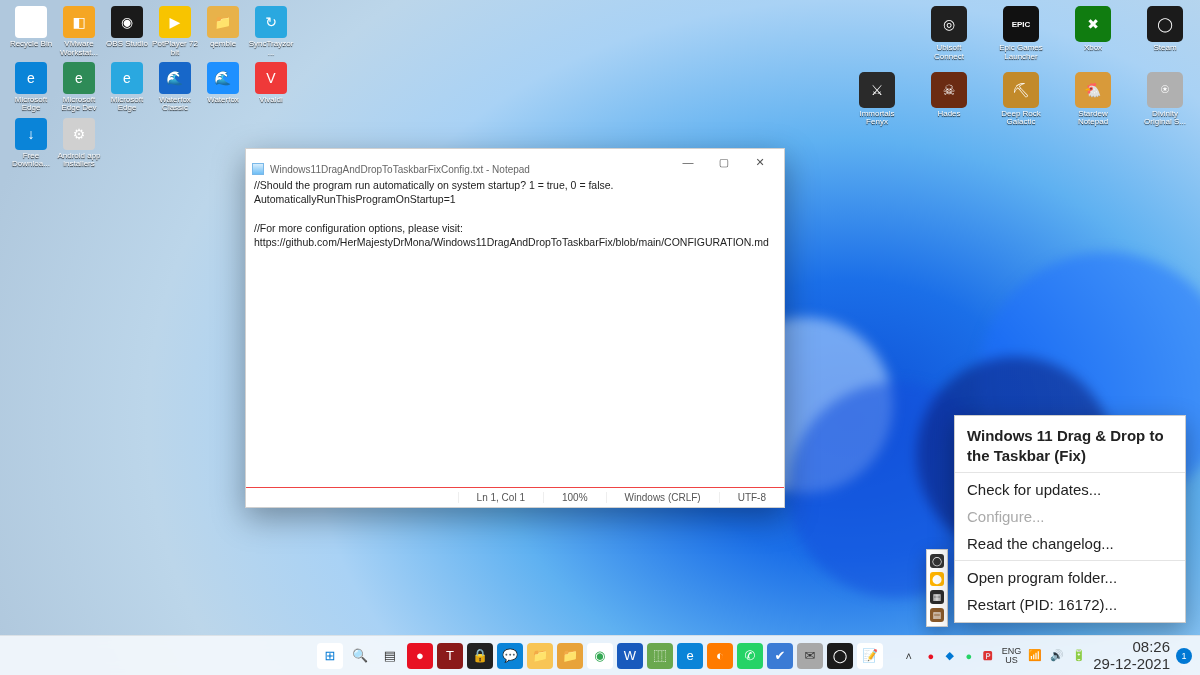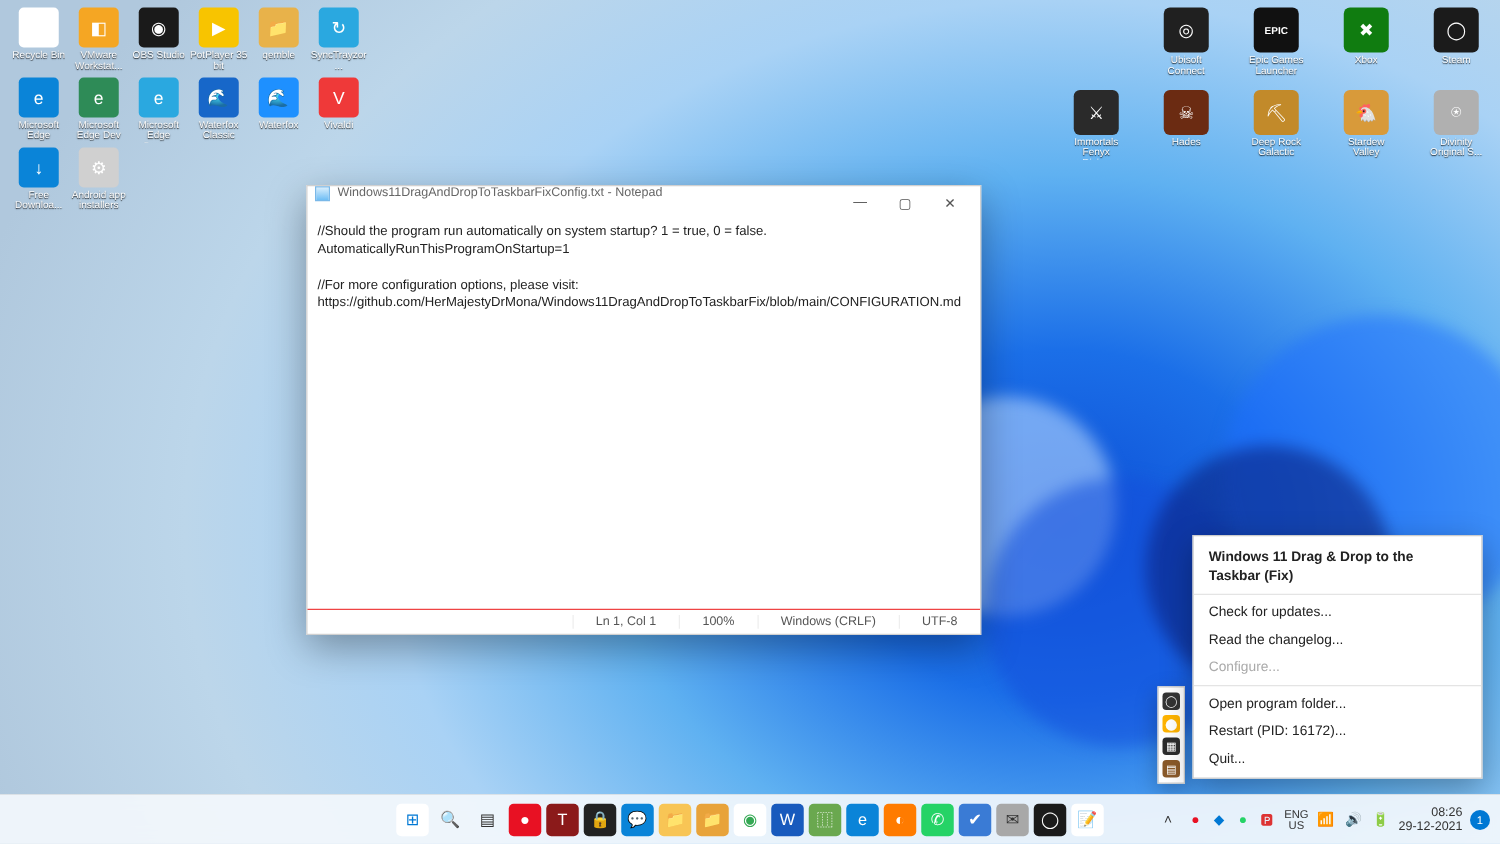--- a/index.html
+++ b/index.html
@@ -27,37 +27,37 @@
 .icon-grid-right .icon-row{ justify-content:flex-end; gap:18px;}
 .icon-grid-right .dicon{ width:54px; }
 .icon-grid-right .dicon .tile{ width:36px; height:36px; border-radius:5px;}
 
 
 .window {
   position:absolute; left:245px; top:148px; width:540px; height:360px;
   background:#fff; box-shadow: 0 10px 30px rgba(0,0,0,.35); display:flex; flex-direction:column;
   border:1px solid #d0d0d0;
 }
-.titlebar { height:26px; display:flex; align-items:flex-start; padding:0 6px; font-size:10px; color:#666; gap:6px; }
+.titlebar { height:26px; display:flex; align-items:flex-end; padding:0 6px; font-size:10px; color:#666; gap:6px; }
 .titlebar .ticon { width:12px; height:12px; background:linear-gradient(#d8eefd,#6fbef5); border:1px solid #7ab8e8; }
 .titlebar .ttext { flex:1; white-space:nowrap; overflow:hidden; text-overflow:ellipsis; }
 .winbtns { display:flex; }
 .winbtn { width:36px; height:26px; display:flex; align-items:center; justify-content:center; color:#555; font-size:11px; cursor:pointer;}
 .menubar { display:flex; gap:2px; padding:2px 6px; font-size:10.5px; color:#333; }
 .menubar span{ padding:2px 6px; cursor:pointer; }
 .editor { flex:1; padding:3px 8px; font-family:Liberation Sans, sans-serif; font-size:10.5px; color:#222; white-space:pre-wrap; word-break:break-all; line-height:1.35; overflow:auto; }
 .statusbar { height:20px; border-top:1px solid #ef4444; display:flex; align-items:center; font-size:10px; color:#555; }
 .statusbar .cell{ padding:0 18px; border-left:1px solid #eee; }
 .statusbar .spacer{ flex:1; }
 
 
 .ctx {
   position:absolute; right:14px; bottom:52px; width:232px;
   background:#fff; border:1px solid #ccc; box-shadow:0 8px 24px rgba(0,0,0,.3);
-  font-size:11px; color:#222; padding:4px 0;margin-left:20px;
+  font-size:15px; color:#222; padding:4px 0;margin-left:20px;
 }
 .ctx .hdr { padding:6px 12px 4px; font-weight:600; line-height:1.3; }
 .ctx .sub { padding:0 12px 6px; color:#333; }
 .ctx hr { border:none; border-top:1px solid #e4e4e4; margin:3px 0;}
 .ctx .item { padding:5px 12px; cursor:pointer; }
 .ctx .item.disabled{ color:#aaa; cursor:default; }
 
 
 .trayover { position:absolute; right:252px; bottom:48px; width:22px; background:#fff; border:1px solid #ccc; box-shadow:0 6px 18px rgba(0,0,0,.25); display:flex; flex-direction:column; gap:4px; padding:4px; align-items:center;}
 .trayover .chip{ width:14px; height:14px; border-radius:3px; cursor:pointer;}
@@ -66,21 +66,21 @@
 .taskbar {
   position:absolute; left:0; right:0; bottom:0; height:40px;
   background:rgba(243,247,252,.92); border-top:1px solid rgba(0,0,0,.08);
   display:flex; align-items:center; backdrop-filter: blur(6px);
 }
 .tb-center { position:absolute; left:50%; transform:translateX(-50%); display:flex; gap:4px; align-items:center; }
 .tb-center .tic { width:26px; height:26px; border-radius:4px; display:flex; align-items:center; justify-content:center; font-size:13px; cursor:pointer; }
 .tb-right { position:absolute; right:8px; display:flex; align-items:center; gap:6px; font-size:10px; color:#333; }
 .tb-right .ric { width:16px; height:16px; display:flex; align-items:center; justify-content:center; font-size:11px; cursor:pointer; }
 .tb-right .lang { font-size:9px; line-height:1; text-align:center; cursor:pointer;}
-.tb-right .clock { font-size:10px; line-height:1.1; text-align:right; cursor:pointer;}
+.tb-right .clock { font-size:15px; line-height:1.1; text-align:right; cursor:pointer;}
 .tb-right .notif { width:16px; height:16px; border-radius:50%; background:#0078d4; color:#fff; font-size:9px; display:flex; align-items:center; justify-content:center;}
 </style>
 </head>
 <body>
 
 <div class="desktop">
 
   <div class="icon-grid">
       <div class="icon-row">
         <div class="dicon">
@@ -90,21 +90,21 @@
         <div class="dicon">
           <div class="tile" style="background: rgb(245, 166, 35);">◧</div>
           <div class="lbl">VMware Workstat...</div>
         </div>
         <div class="dicon">
           <div class="tile" style="background: rgb(26, 26, 26);">◉</div>
           <div class="lbl">OBS Studio</div>
         </div>
         <div class="dicon">
           <div class="tile" style="background: rgb(248, 196, 0);">▶</div>
-          <div class="lbl">PotPlayer 35 bit</div>
+          <div class="lbl">PotPlayer 72 bit</div>
         </div>
         <div class="dicon">
           <div class="tile" style="background: rgb(232, 178, 74);">📁</div>
           <div class="lbl">qemble</div>
         </div>
         <div class="dicon">
           <div class="tile" style="background: rgb(42, 168, 224);">↻</div>
           <div class="lbl">SyncTrayzor...</div>
         </div>
       </div>
@@ -173,21 +173,21 @@
         <div class="dicon">
           <div class="tile" style="background: rgb(107, 43, 18);">☠</div>
           <div class="lbl">Hades</div>
         </div>
         <div class="dicon">
           <div class="tile" style="background: rgb(194, 138, 42);">⛏</div>
           <div class="lbl">Deep Rock Galactic</div>
         </div>
         <div class="dicon">
           <div class="tile" style="background: rgb(216, 154, 58);">🐔</div>
-          <div class="lbl">Stardew Valley</div>
+          <div class="lbl">Stardew Notepad</div>
         </div>
         <div class="dicon">
           <div class="tile" style="background: rgb(176, 176, 176);">⍟</div>
           <div class="lbl">Divinity Original S...</div>
         </div>
       </div>
     </div>
 
   <div class="window">
     <div class="titlebar">
@@ -218,26 +218,25 @@
       <div class="chip" style="background: rgb(255, 180, 0); color: rgb(255, 255, 255); font-size: 9px; display: flex; align-items: center; justify-content: center;">⬤</div>
       <div class="chip" style="background: rgb(44, 44, 44); color: rgb(255, 255, 255); font-size: 9px; display: flex; align-items: center; justify-content: center;">▦</div>
       <div class="chip" style="background: rgb(138, 90, 42); color: rgb(255, 255, 255); font-size: 9px; display: flex; align-items: center; justify-content: center;">▤</div>
     </div>
 
   <div class="ctx">
     <div class="hdr">Windows 11 Drag &amp; Drop to the Taskbar (Fix)</div>
     <hr>
     <div>
         <div class="item">Check for updates...</div>
+        <div class="item disabled">Configure...</div>
         <div class="item">Read the changelog...</div>
-        <div class="item disabled">Configure...</div>
         <hr>
         <div class="item">Open program folder...</div>
         <div class="item">Restart (PID: 16172)...</div>
-        <div class="item">Quit...</div>
       </div>
   </div>
 
   <div class="taskbar">
     <div class="tb-center">
         <div class="tic" style="background: rgb(255, 255, 255); color: rgb(0, 120, 212);">⊞</div>
         <div class="tic" style="color: rgb(51, 51, 51);">🔍</div>
         <div class="tic" style="color: rgb(51, 51, 51);">▤</div>
         <div class="tic" style="background: rgb(232, 17, 35); color: rgb(255, 255, 255);">●</div>
         <div class="tic" style="background: rgb(139, 26, 26); color: rgb(255, 255, 255);">T</div>

